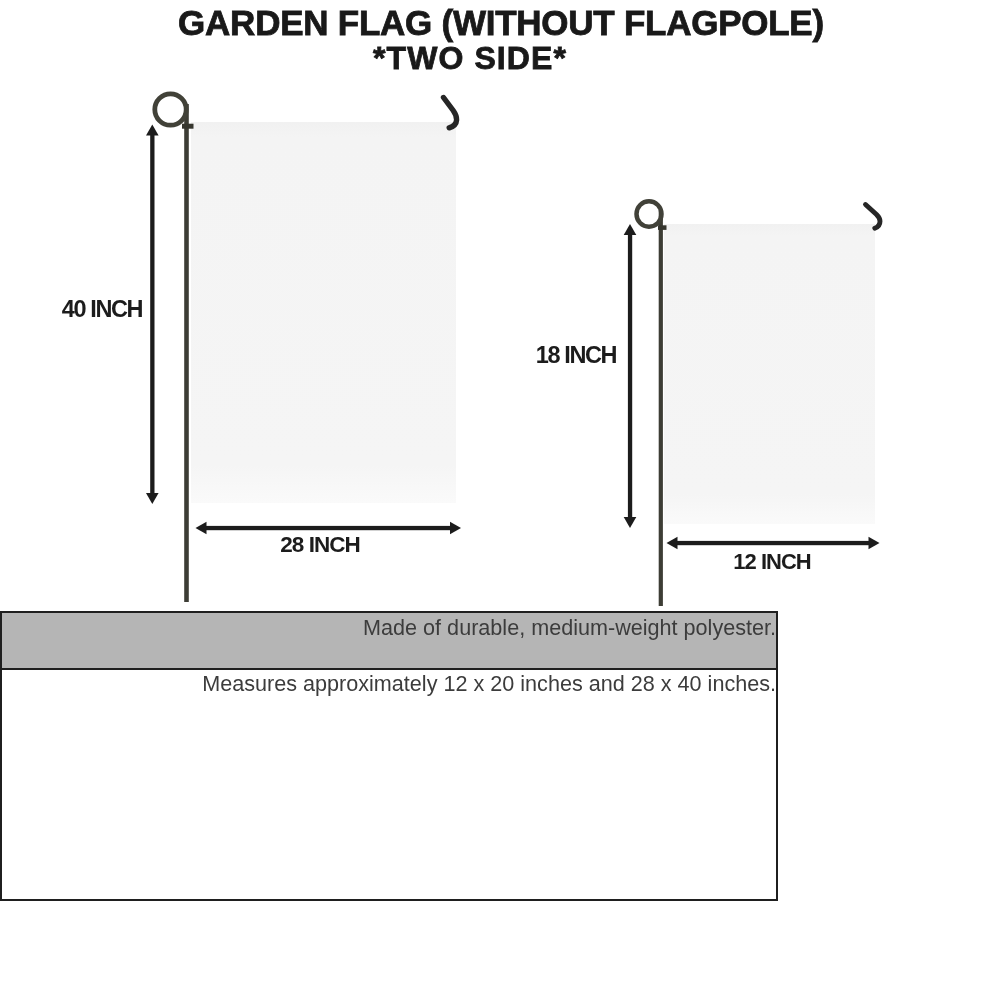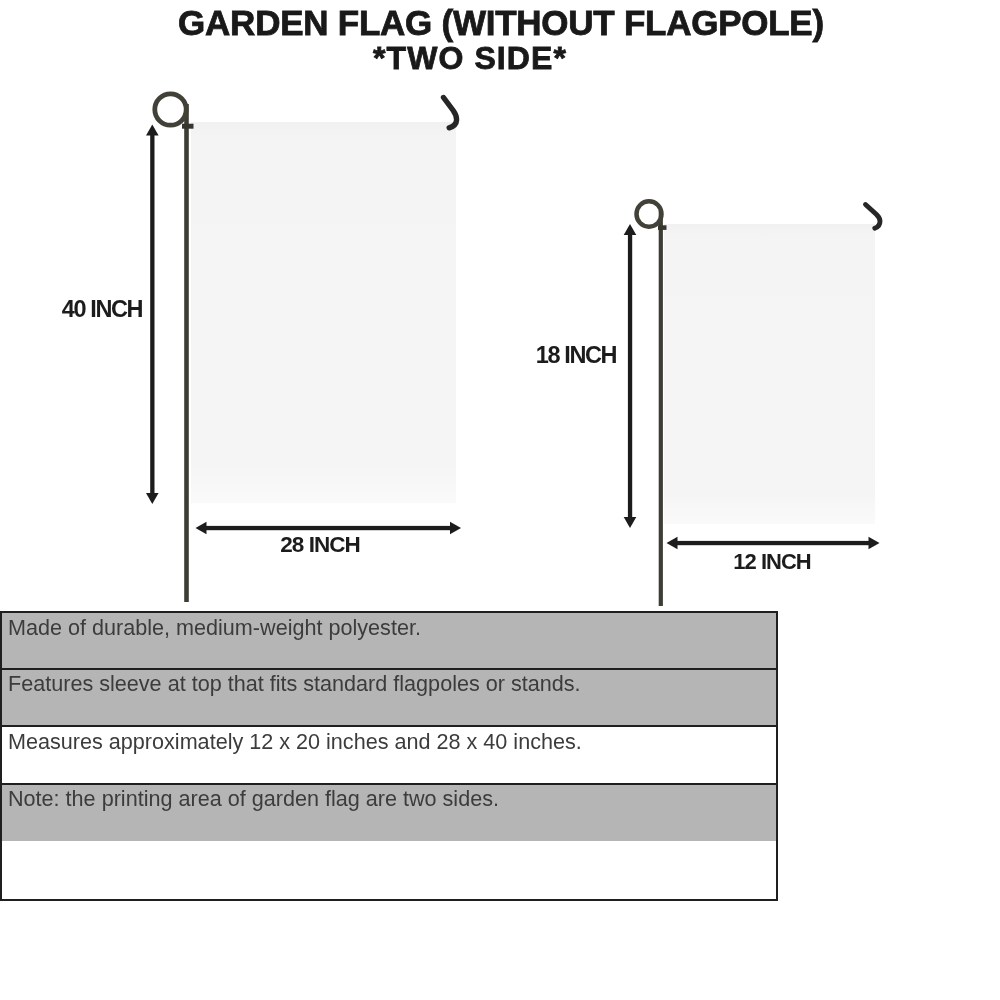--- a/index.html
+++ b/index.html
@@ -1,21 +1,21 @@
 <!DOCTYPE html>
 <html><head>
 <meta charset="utf-8">
 <style>
   html,body{margin:0;padding:0;}
   body{width:1000px;height:1000px;background:#ffffff;font-family:"Liberation Sans",sans-serif;overflow:hidden;}
   .page{position:relative;width:1000px;height:1000px;text-decoration:underline;}
   .t1{position:absolute;left:0;top:3px;width:1002px;text-align:center;font-size:35px;font-weight:bold;color:#191919;letter-spacing:-0.25px;-webkit-text-stroke:0.8px #191919;}
   .t2{position:absolute;left:-30px;top:40px;width:1000px;text-align:center;font-size:32px;font-weight:bold;color:#191919;letter-spacing:1.1px;-webkit-text-stroke:0.8px #191919;}
   .tbl{position:absolute;left:0px;top:611px;width:778px;height:289.5px;border:2px solid #1f1f1f;border-left:2px solid #1f1f1f;box-sizing:border-box;}
-  .row{box-sizing:border-box;height:57.7px;font-size:21.6px;color:#3c3c3c;padding:1.5px 0 0 6px;}
+  .row{box-sizing:border-box;height:57.7px;font-size:21.6px;color:#3c3c3c;padding:1.5px 0 0 6px;text-align:right;}
   .row.g{background:#b5b5b5;border-top:2px solid #1f1f1f;}
   .row.w{background:#ffffff;border-top:2px solid #1f1f1f;}
   .row:first-child{border-top:none;height:54.6px;padding-top:2px;}
 </style>
 </head>
 <body>
 <div class="page">
 
 <div class="t1">GARDEN FLAG (WITHOUT FLAGPOLE)</div>
 
@@ -80,19 +80,17 @@
   </g>
 
   <text x="772" y="568.5" font-size="22" font-weight="bold" fill="#1c1c1c" text-anchor="middle" letter-spacing="-1">12 INCH</text>
 </svg>
 
 <div class="tbl">
 
   <div class="row g">Made of durable, medium-weight polyester.</div>
 
 
-  <div class="row g">Features sleeve at top that fits standard flagpoles or stands.</div>
 
   <div class="row w">Measures approximately 12 x 20 inches and 28 x 40 inches.</div>
 
-  <div class="row g">Note: the printing area of garden flag are two sides.</div>
 </div>
 </div>
 
 </body></html>

